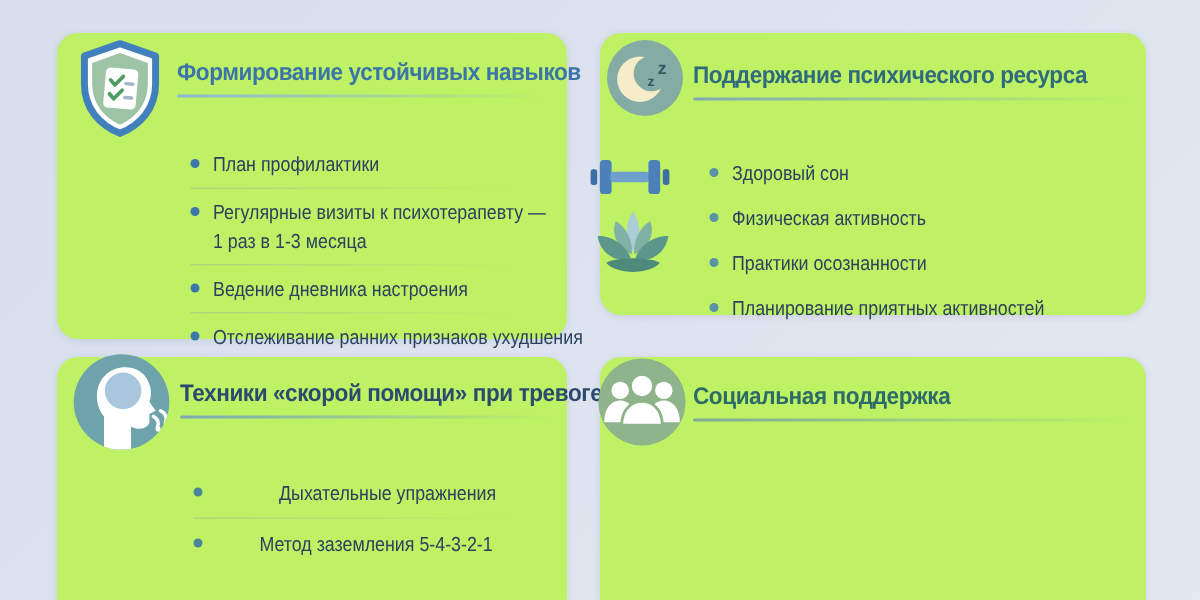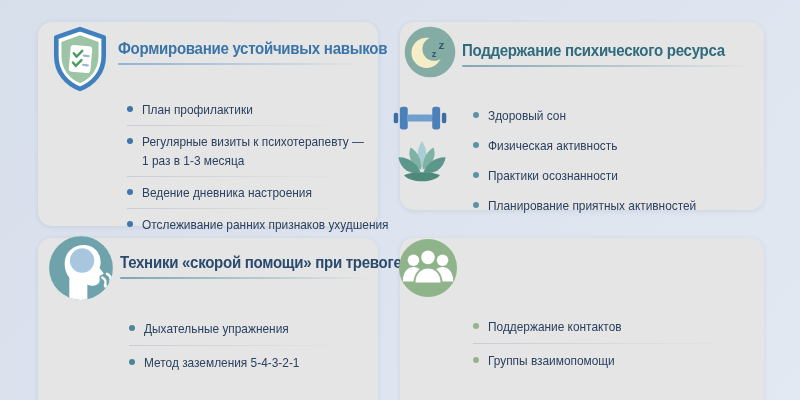--- a/index.html
+++ b/index.html
@@ -2,21 +2,21 @@
 <html><head>
 <meta charset="utf-8">
 <style>
   html,body{margin:0;padding:0;}
   body{
     width:800px;height:400px;overflow:hidden;position:relative;
     background:linear-gradient(135deg,#d7dfeb 0%,#dee4ef 55%,#e3e9f2 100%);
     font-family:"Liberation Sans","DejaVu Sans",sans-serif;
   }
   .card{
-    position:absolute;background:#e5e5e5;border-radius:14px;
+    position:absolute;background:#bef264;border-radius:14px;
     box-shadow:0 1px 5px rgba(60,80,110,.12);
   }
   #card1{left:38px;top:22px;width:340px;height:204px;}
   #card2{left:400px;top:22px;width:364px;height:188px;}
   #card3{left:38px;top:238px;width:340px;height:186px;}
   #card4{left:400px;top:238px;width:364px;height:186px;}
 
   .c1{--accent:#3a74a8;--dot:#3c76aa;--line:#8fb3d6;}
   .c2{--accent:#2f6b7c;--dot:#5b93a6;--line:#7fa8b5;}
   .c3{--accent:#2b4a6f;--dot:#4c8498;--line:#7ba7b5;}
@@ -44,21 +44,21 @@
   .underline{height:2px;margin-top:5px;border-radius:1px;
     background:linear-gradient(90deg,var(--line),rgba(255,255,255,0));}
 
   ul.items{list-style:none;margin:16px;padding:0 12px 0 0;}
   .c1 ul.items{padding-left:73px;}
   .c2 ul.items{padding-left:57px;}
   .c3 ul.items{padding-left:75px;}
   .c4 ul.items{padding-left:57px;}
 
   ul.items li{display:flex;align-items:flex-start;gap:9px;}
-  .c1 li{padding:6px 0;} .c2 li{padding:5.5px 0;} .c3 li{padding:7px 0;} .c4 li{padding:7px 0;}
+  .c1 li{padding:6px 0;} .c2 li{padding:5.5px 0;} .c3 li{padding:7px 0;justify-content:space-between;} .c4 li{padding:7px 0;}
 
   ul.divided li + li{
     border-top:1px solid transparent;
     border-image:linear-gradient(90deg,rgba(130,150,175,.30),rgba(130,150,175,0)) 1;
   }
 
   .dot{width:6px;height:6px;border-radius:50%;background:var(--dot);flex:none;margin-top:6px;}
   .item-text{
     color:#2a4160;font-size:13.5px;line-height:19px;white-space:pre;
     display:inline-block;transform:scaleX(.88);transform-origin:left center;
@@ -216,24 +216,18 @@
         <g clip-path="url(#pplClip)">
           <circle cx="17" cy="24" r="6" fill="#ffffff"></circle>
           <path d="M6 46 C6 35 12 31 17 31 C22 31 28 35 28 46 Z" fill="#ffffff"></path>
           <circle cx="47" cy="24" r="6" fill="#ffffff"></circle>
           <path d="M36 46 C36 35 42 31 47 31 C52 31 58 35 58 46 Z" fill="#ffffff"></path>
           <circle cx="32" cy="21" r="8" fill="#ffffff" stroke="#8fb38a" stroke-width="2"></circle>
           <path d="M18 48 C18 36 26 31.5 32 31.5 C38 31.5 46 36 46 48 Z" fill="#ffffff" stroke="#8fb38a" stroke-width="2"></path>
         </g>
       </svg>
     </span>
-  </div>
-  <ul class="items divided">
-    <li>
-        <span class="dot"></span>
-        <span class="item-text">Поддержание контактов</span>
-      </li>
-    <li>
-        <span class="dot"></span>
-        <span class="item-text">Группы взаимопомощи</span>
-      </li>
-  </ul>
+    <div class="title-block">
+      <span class="title">Социальная поддержка</span>
+      <div class="underline"></div>
+    </div>
+  </div>
 </section>
 
 </body></html>

